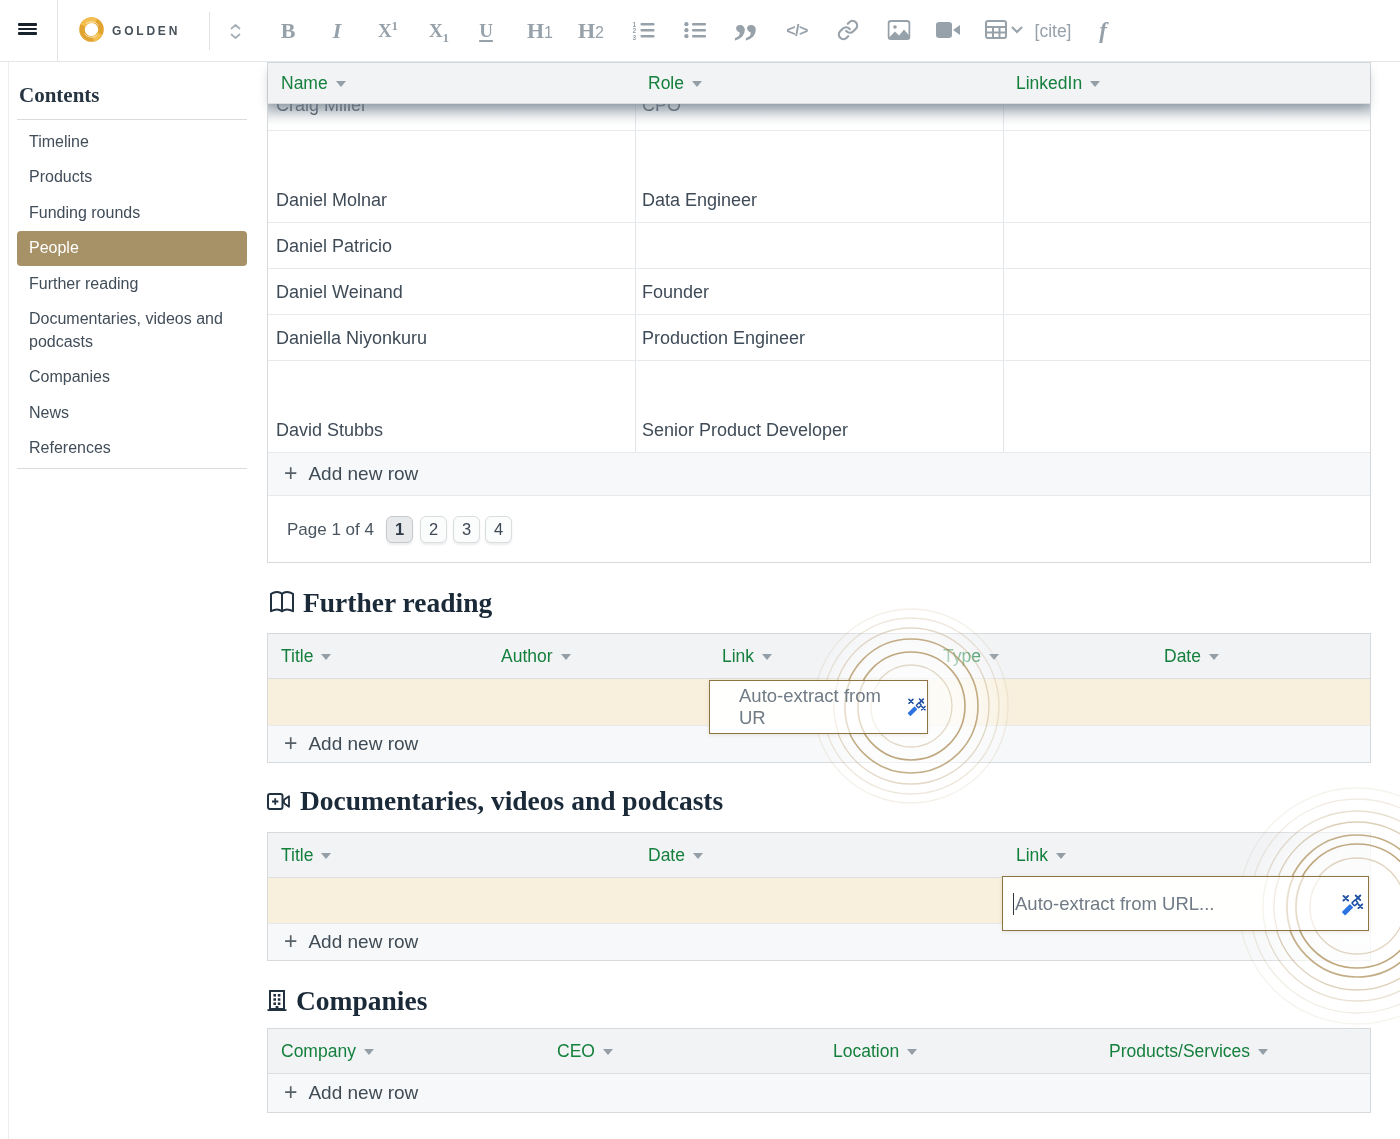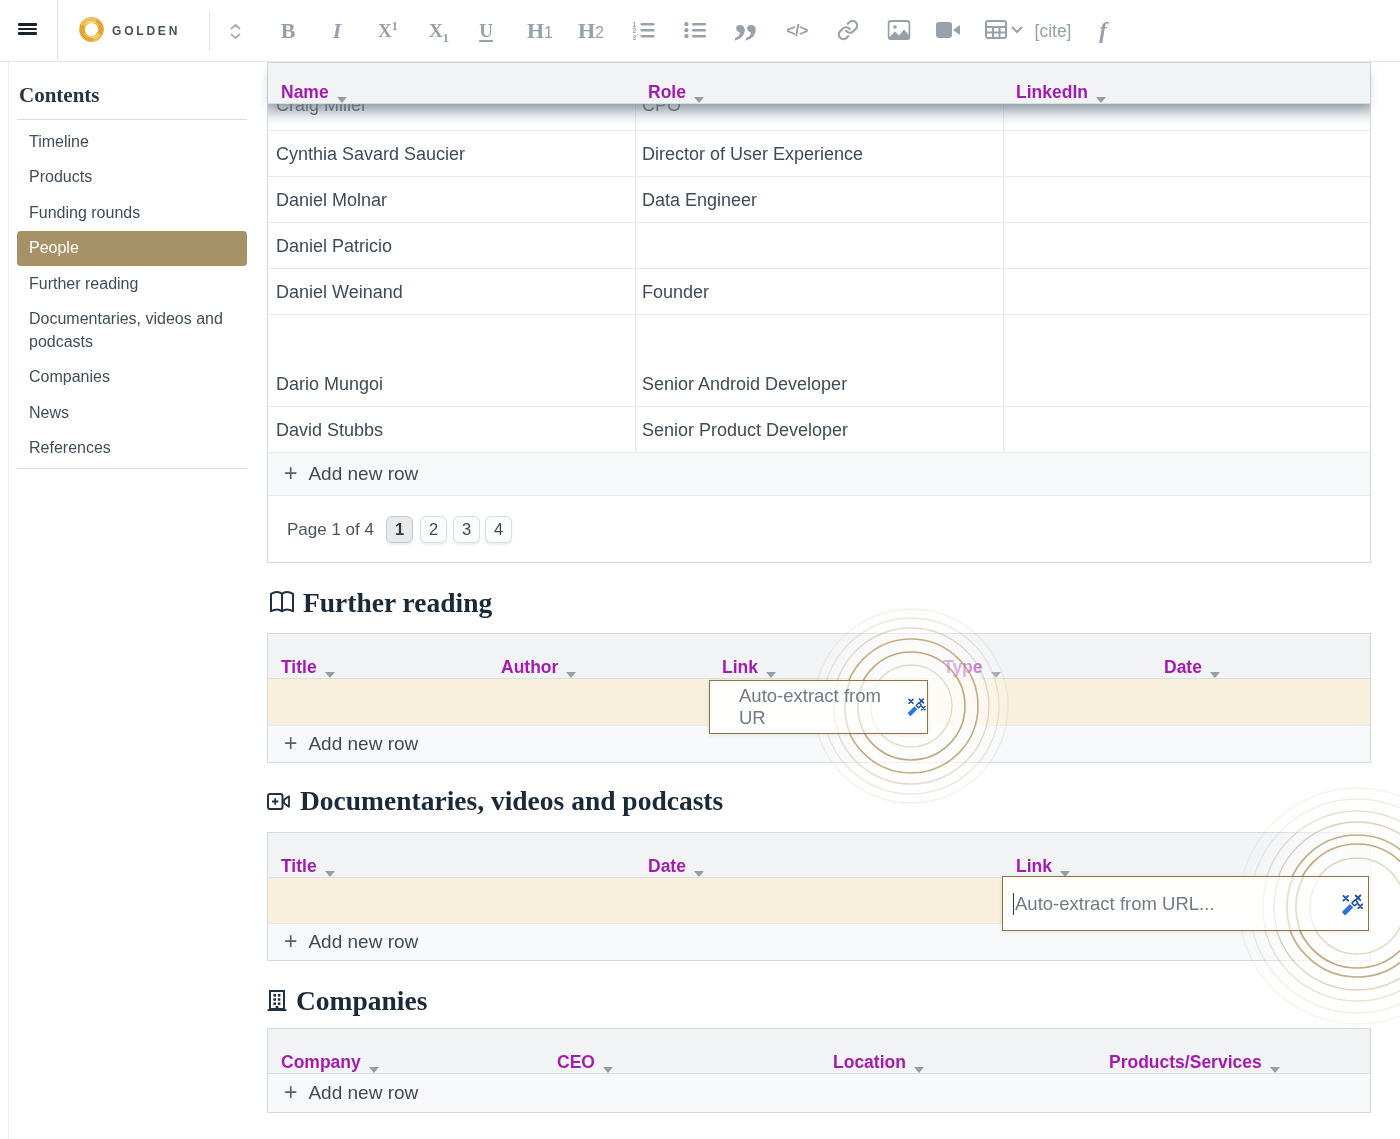--- a/index.html
+++ b/index.html
@@ -12,21 +12,21 @@
 .vline{position:absolute;width:1px;background:#e2e5e7}
 .burger b{display:block;width:19px;height:2.6px;background:#18222c;border-radius:1px;margin:2.1px 0}
 #sidebar-line{position:absolute;left:8px;top:62px;width:1px;height:1077px;background:#ebedee}
 #contents{position:absolute;left:19px;top:83px;font-family:"Liberation Serif",serif;font-weight:bold;font-size:21px;color:#263442}
 .shr{position:absolute;left:17px;width:230px;height:1px;background:#d9dde0}
 #menu{position:absolute;left:17px;top:124px;width:230px;font-size:16px;color:#414d59}
 #menu div{padding:6.5px 4px 6.5px 12px;line-height:22.5px}
 #menu .act{background:#a79166;color:#fff;border-radius:4px}
 .tbl{position:absolute;border:1px solid #d6dadd;background:#fff}
 .thead{position:absolute;left:0;right:0;background:#f2f3f5;border-bottom:1px solid #dcdfe2}
-.hcell{position:absolute;top:0;bottom:0;display:flex;align-items:flex-end;font-weight:bold;font-size:17.5px;color:#a21caf}
+.hcell{position:absolute;top:0;bottom:0;display:flex;align-items:center;font-weight:normal;font-size:17.5px;color:#15803d}
 .arr{display:inline-block;width:0;height:0;border-left:5px solid transparent;border-right:5px solid transparent;border-top:6px solid #949ea7;margin-left:8px;margin-top:2px}
 .trow{position:absolute;left:0;right:0;height:46px;border-bottom:1px solid #e7eaec}
 .cell{position:absolute;top:0;height:46px;display:flex;align-items:center;font-size:18px;color:#3f4b57}
 .colline{position:absolute;top:0;width:1px;background:#e3e6e9}
 .addrow{position:absolute;left:0;right:0;background:#f7f8f9;display:flex;align-items:center;font-size:19px;color:#3f4b55}
 .addrow .plus{font-size:23px;font-weight:400;color:#566068;margin:0 11px 2px 16px}
 .ripple{position:absolute;z-index:25;pointer-events:none}
 .glow{position:absolute;z-index:20;pointer-events:none}
 .autoinput{position:absolute;z-index:30;background:rgba(255,255,255,0.96);border:1px solid #8e7444;display:flex;align-items:center;overflow:hidden;box-shadow:0 1px 4px rgba(90,70,30,0.12)}
 .autoinput span{font-size:18.5px;color:#707b86;position:relative;z-index:2}
@@ -138,38 +138,34 @@
 <div class="thead" style="top:0;height:41px;box-shadow:0 6px 10px -2px rgba(100,112,124,0.45);z-index:5">
 <div class="hcell" style="left:13px">Name<span class="arr"></span></div>
 <div class="hcell" style="left:380px">Role<span class="arr"></span></div>
 <div class="hcell" style="left:748px">LinkedIn<span class="arr"></span></div>
 </div>
 <div class="abs" style="left:0;right:0;top:41px;height:27px;overflow:hidden;border-bottom:1px solid #e7eaec">
 <div class="cell" style="left:8px;top:-22px">Craig Miller</div>
 <div class="cell" style="left:374px;top:-22px">CPO</div>
 <div class="abs" style="left:0;right:0;top:0;height:27px;background:linear-gradient(rgba(141,153,165,0.62),rgba(141,153,165,0.15) 52%,rgba(141,153,165,0) 80%)"></div>
 </div>
-<div class="trow" style="top:68px">
-      <div class="cell" style="left:8px">Cynthia Savard Saucier</div>
-      <div class="cell" style="left:374px">Director of User Experience</div>
-    </div>
 <div class="trow" style="top:114px">
       <div class="cell" style="left:8px">Daniel Molnar</div>
       <div class="cell" style="left:374px">Data Engineer</div>
     </div>
 <div class="trow" style="top:160px">
       <div class="cell" style="left:8px">Daniel Patricio</div>
     </div>
 <div class="trow" style="top:206px">
       <div class="cell" style="left:8px">Daniel Weinand</div>
       <div class="cell" style="left:374px">Founder</div>
     </div>
-<div class="trow" style="top:298px">
-      <div class="cell" style="left:8px">Dario Mungoi</div>
-      <div class="cell" style="left:374px">Senior Android Developer</div>
+<div class="trow" style="top:252px">
+      <div class="cell" style="left:8px">Daniella Niyonkuru</div>
+      <div class="cell" style="left:374px">Production Engineer</div>
     </div>
 <div class="trow" style="top:344px">
       <div class="cell" style="left:8px">David Stubbs</div>
       <div class="cell" style="left:374px">Senior Product Developer</div>
     </div>
 <div class="addrow" style="top:390px;height:43px;border-bottom:1px solid #e7eaec"><span class="plus">+</span>Add new row</div>
 <div class="abs" style="left:0;right:0;top:433px;height:68px">
 <div class="abs" style="left:19px;top:0;height:68px;display:flex;align-items:center;font-size:17px;color:#4a5560">Page 1 of 4</div>
 <div class="abs pgb pgb1" style="left:118px">1</div>
 <div class="abs pgb" style="left:152px">2</div>

